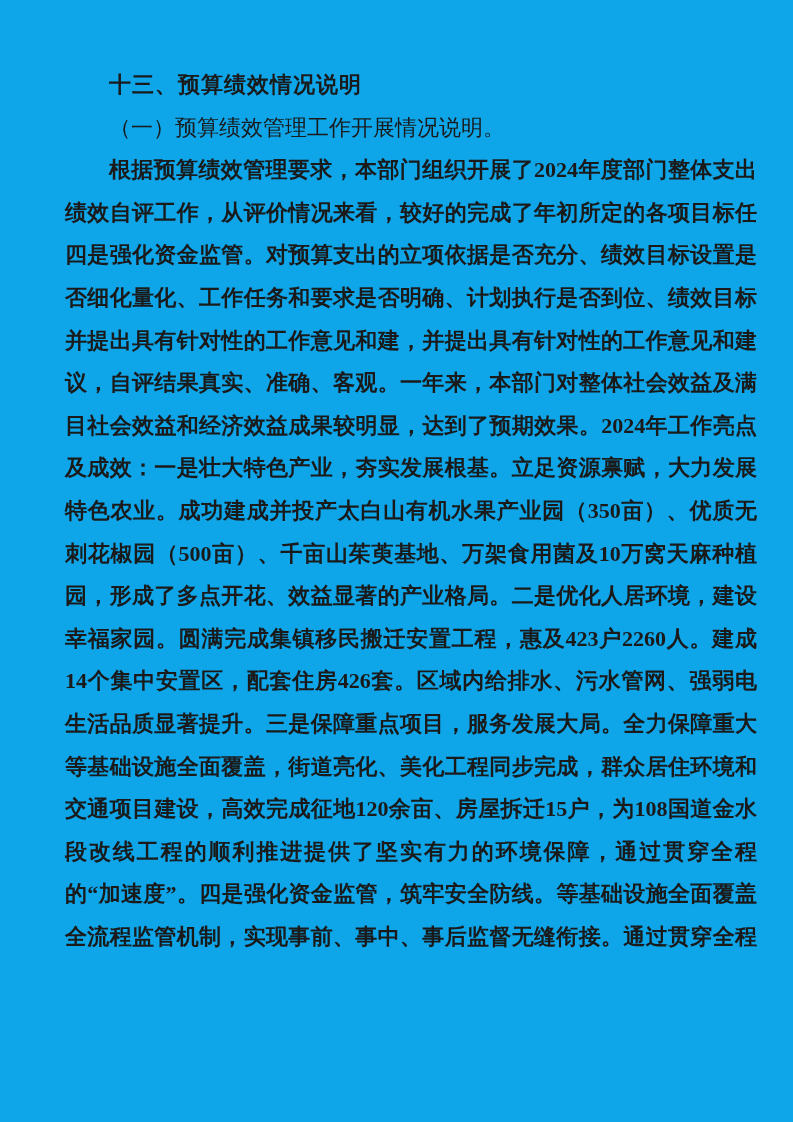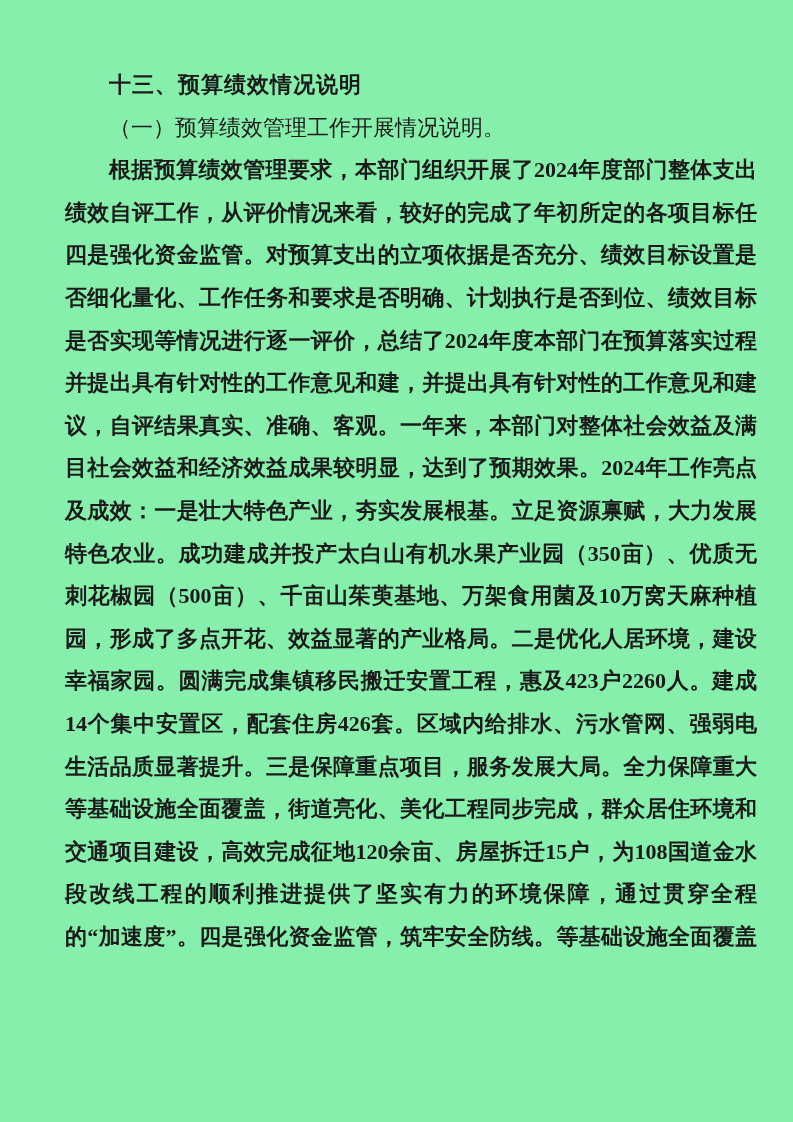--- a/index.html
+++ b/index.html
@@ -4,21 +4,21 @@
 <style>
   html, body {
     margin: 0;
     padding: 0;
     background: #ffffff;
   }
   .page {
     position: relative;
     width: 793px;
     height: 1122px;
-    background: #86efac;
+    background: #0ea5e9;
     box-sizing: border-box;
     padding: 64px 36px 0 65px;
     font-family: "Liberation Serif", "DejaVu Serif", serif;
     color: #1a1a1a;
     overflow: hidden;
   }
   .text-column {
     width: 692px;
   }
   .section-heading {
@@ -57,30 +57,30 @@
 
 <div class="page">
   <div class="text-column">
     <h1 class="section-heading">十三、预算绩效情况说明</h1>
     <div class="subsection-heading">（一）预算绩效管理工作开展情况说明。</div>
     <div class="body-paragraph">
         <div class="body-line">根据预算绩效管理要求，本部门组织开展了2024年度部门整体支出</div>
         <div class="body-line">绩效自评工作，从评价情况来看，较好的完成了年初所定的各项目标任</div>
         <div class="body-line">四是强化资金监管。对预算支出的立项依据是否充分、绩效目标设置是</div>
         <div class="body-line">否细化量化、工作任务和要求是否明确、计划执行是否到位、绩效目标</div>
-        <div class="body-line">是否实现等情况进行逐一评价，总结了2024年度本部门在预算落实过程</div>
         <div class="body-line">并提出具有针对性的工作意见和建，并提出具有针对性的工作意见和建</div>
         <div class="body-line">议，自评结果真实、准确、客观。一年来，本部门对整体社会效益及满</div>
         <div class="body-line">目社会效益和经济效益成果较明显，达到了预期效果。2024年工作亮点</div>
         <div class="body-line">及成效：一是壮大特色产业，夯实发展根基。立足资源禀赋，大力发展</div>
         <div class="body-line">特色农业。成功建成并投产太白山有机水果产业园（350亩）、优质无</div>
         <div class="body-line">刺花椒园（500亩）、千亩山茱萸基地、万架食用菌及10万窝天麻种植</div>
         <div class="body-line">园，形成了多点开花、效益显著的产业格局。二是优化人居环境，建设</div>
         <div class="body-line">幸福家园。圆满完成集镇移民搬迁安置工程，惠及423户2260人。建成</div>
         <div class="body-line">14个集中安置区，配套住房426套。区域内给排水、污水管网、强弱电</div>
         <div class="body-line">生活品质显著提升。三是保障重点项目，服务发展大局。全力保障重大</div>
         <div class="body-line">等基础设施全面覆盖，街道亮化、美化工程同步完成，群众居住环境和</div>
         <div class="body-line">交通项目建设，高效完成征地120余亩、房屋拆迁15户，为108国道金水</div>
         <div class="body-line">段改线工程的顺利推进提供了坚实有力的环境保障，通过贯穿全程</div>
         <div class="body-line">的“加速度”。四是强化资金监管，筑牢安全防线。等基础设施全面覆盖</div>
+        <div class="body-line">全流程监管机制，实现事前、事中、事后监督无缝衔接。通过贯穿全程</div>
       </div>
   </div>
 </div>
 
 </body></html>

